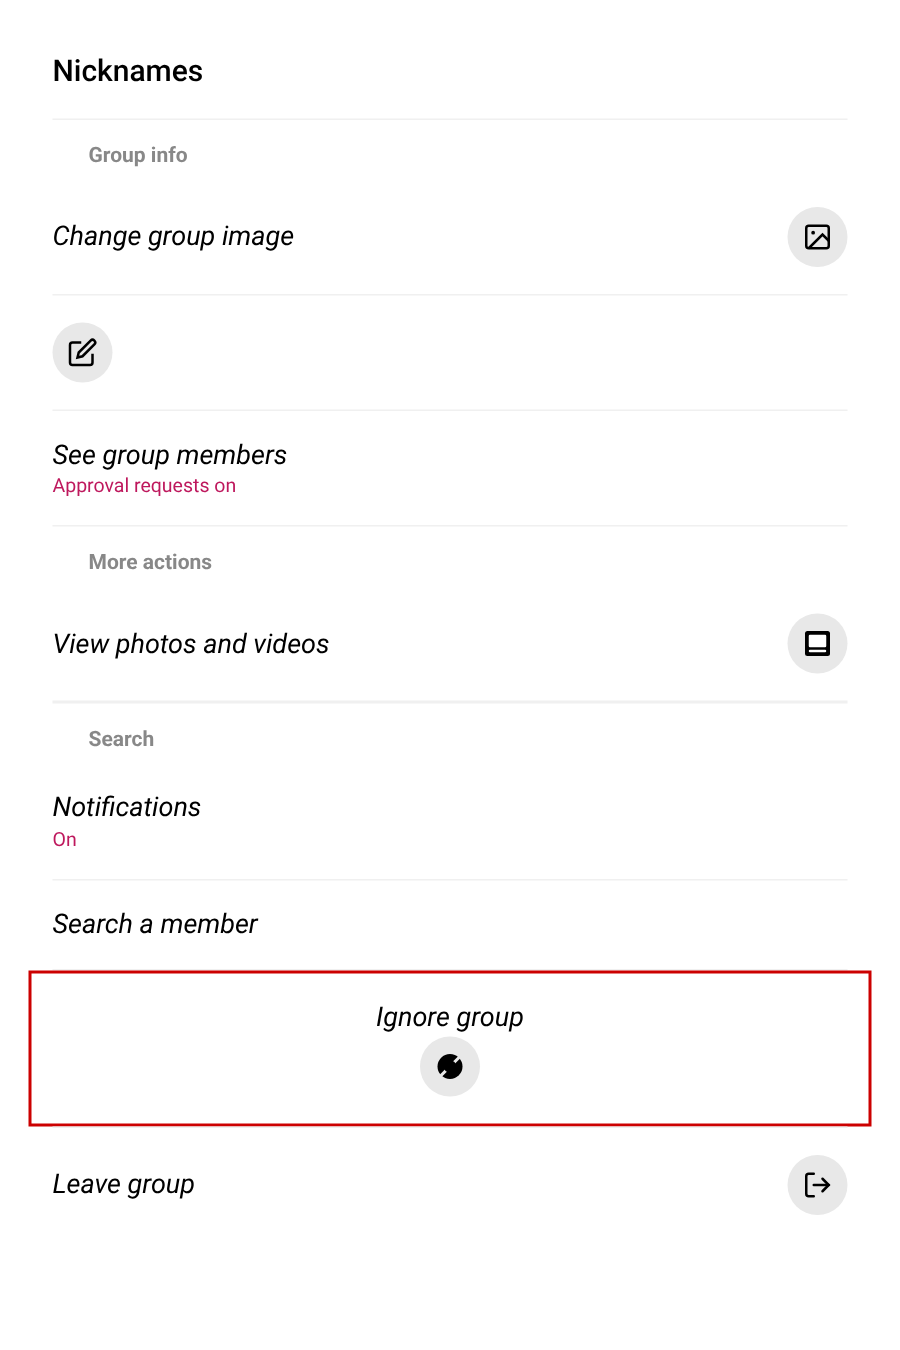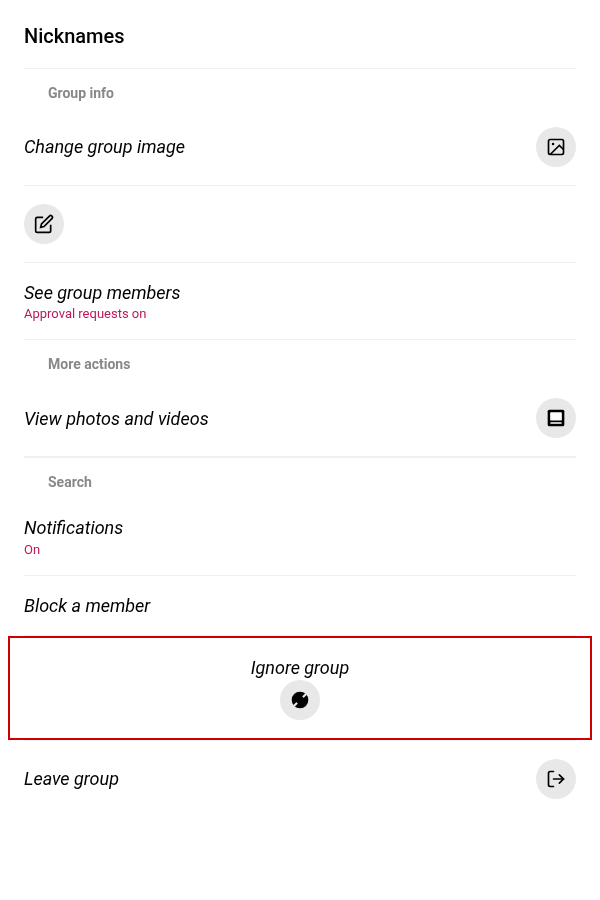--- a/index.html
+++ b/index.html
@@ -12,21 +12,21 @@
       width: 600px;
       min-height: 900px;
       background: #ffffff;
       font-family: -apple-system, BlinkMacSystemFont, 'Segoe UI', Roboto, sans-serif;
       font-size: 16px;
       color: #000000;
     }
 
     .menu-list {
       list-style: none;
-      padding: 4px;
+      padding: 15px;
     }
 
     .section-header {
       padding: 16px 20px 8px 20px;
       color: #888888;
       font-size: 14px;
       font-weight: 700;
       margin-left: 24px;
     }
 
@@ -171,21 +171,21 @@
     <div class="menu-item-content">
       <span class="menu-item-label">Notifications</span>
       <span class="menu-item-sublabel">On</span>
     </div>
   </li>
 
   <div class="divider"></div>
 
   <li class="menu-item">
     <div class="menu-item-content">
-      <span class="menu-item-label">Block a member</span>
+      <span class="menu-item-label">Search a member</span>
     </div>
   </li>
 
   <div class="divider"></div>
 
   <li class="menu-item ignore-group-row">
     <div class="menu-item-content">
       <span class="menu-item-label">Ignore group</span>
     </div>
     <div class="menu-item-icon">

